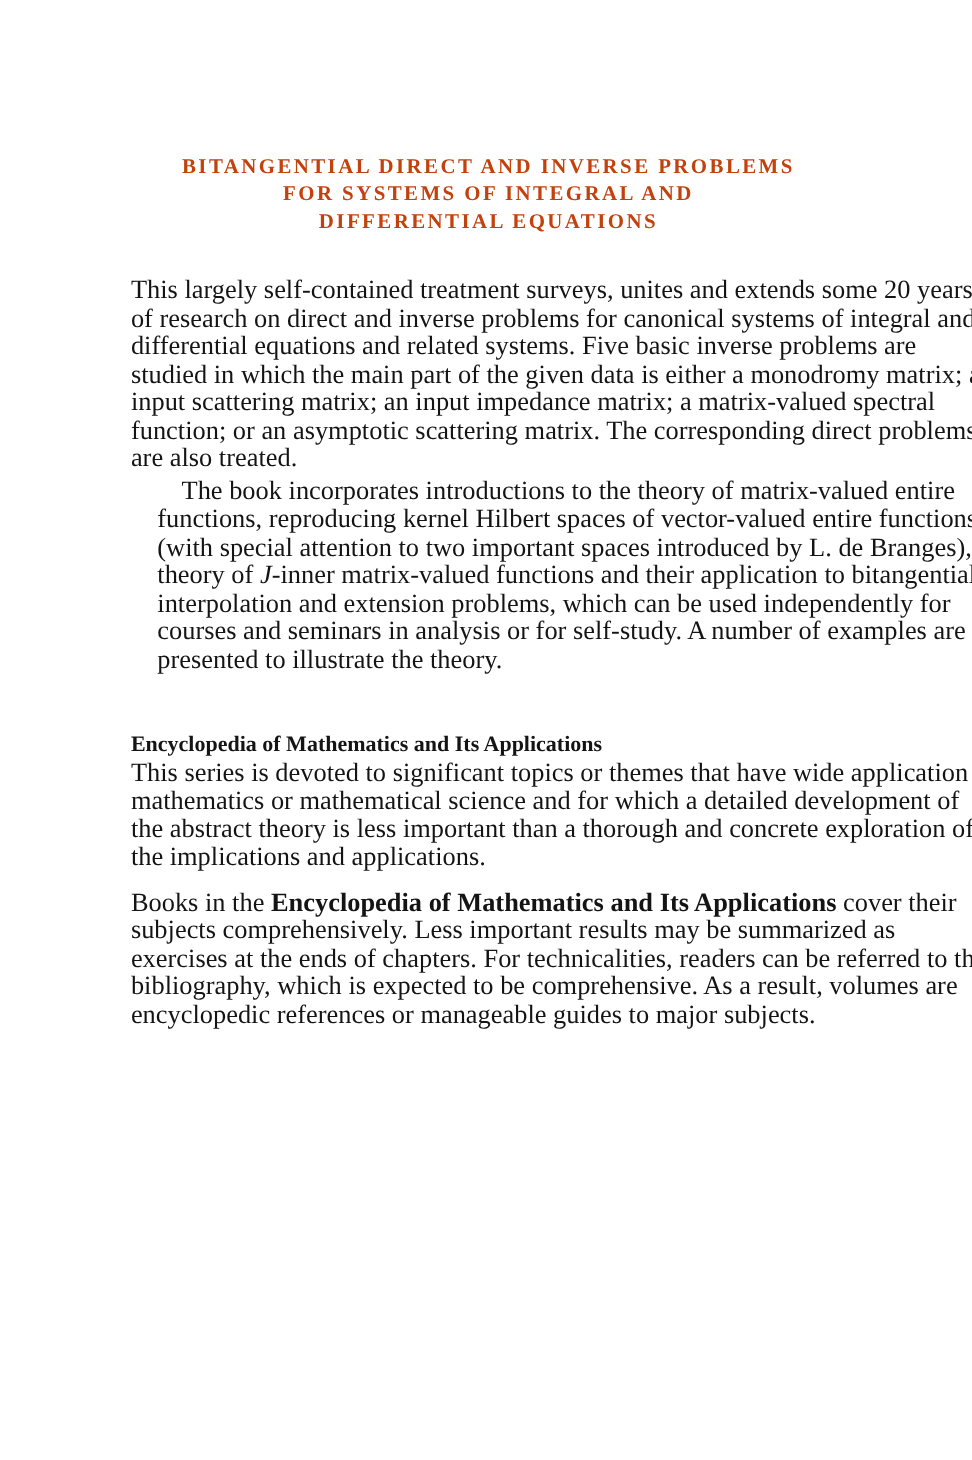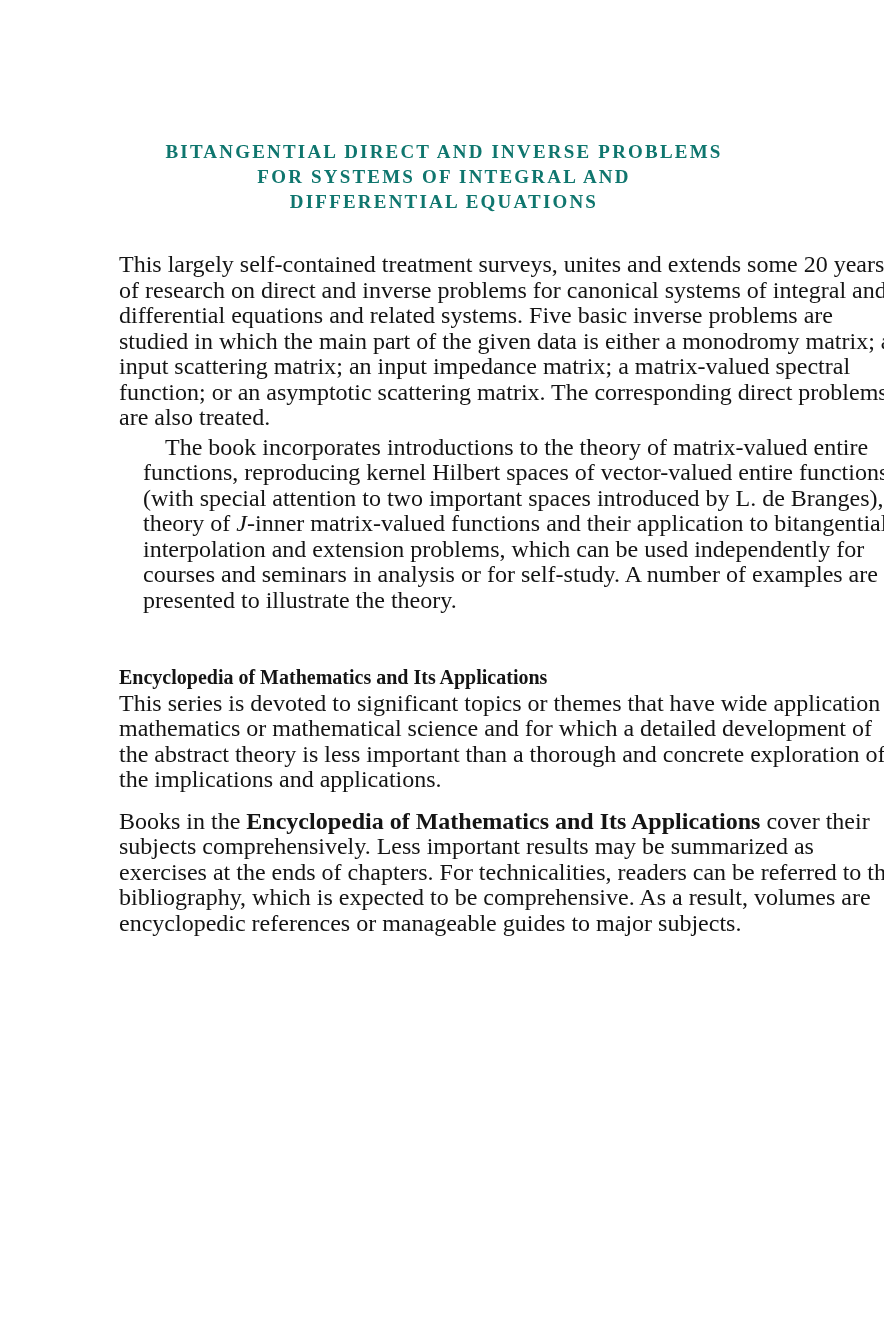--- a/index.html
+++ b/index.html
@@ -23,21 +23,21 @@
   }
 
   .book-title {
     margin: 139px 0 0 0;
     font-size: 19px;
     font-weight: 700;
     line-height: 25px;
     letter-spacing: 2.2px;
     text-align: center;
     white-space: pre-line;
-    color: #0f766e;
+    color: #c2410c;
   }
 
   .body-par {
     margin: 0;
     font-size: 24px;
     line-height: 25.5px;
     white-space: pre; 
   }
 
   .p1 { margin-top: 38px; }

